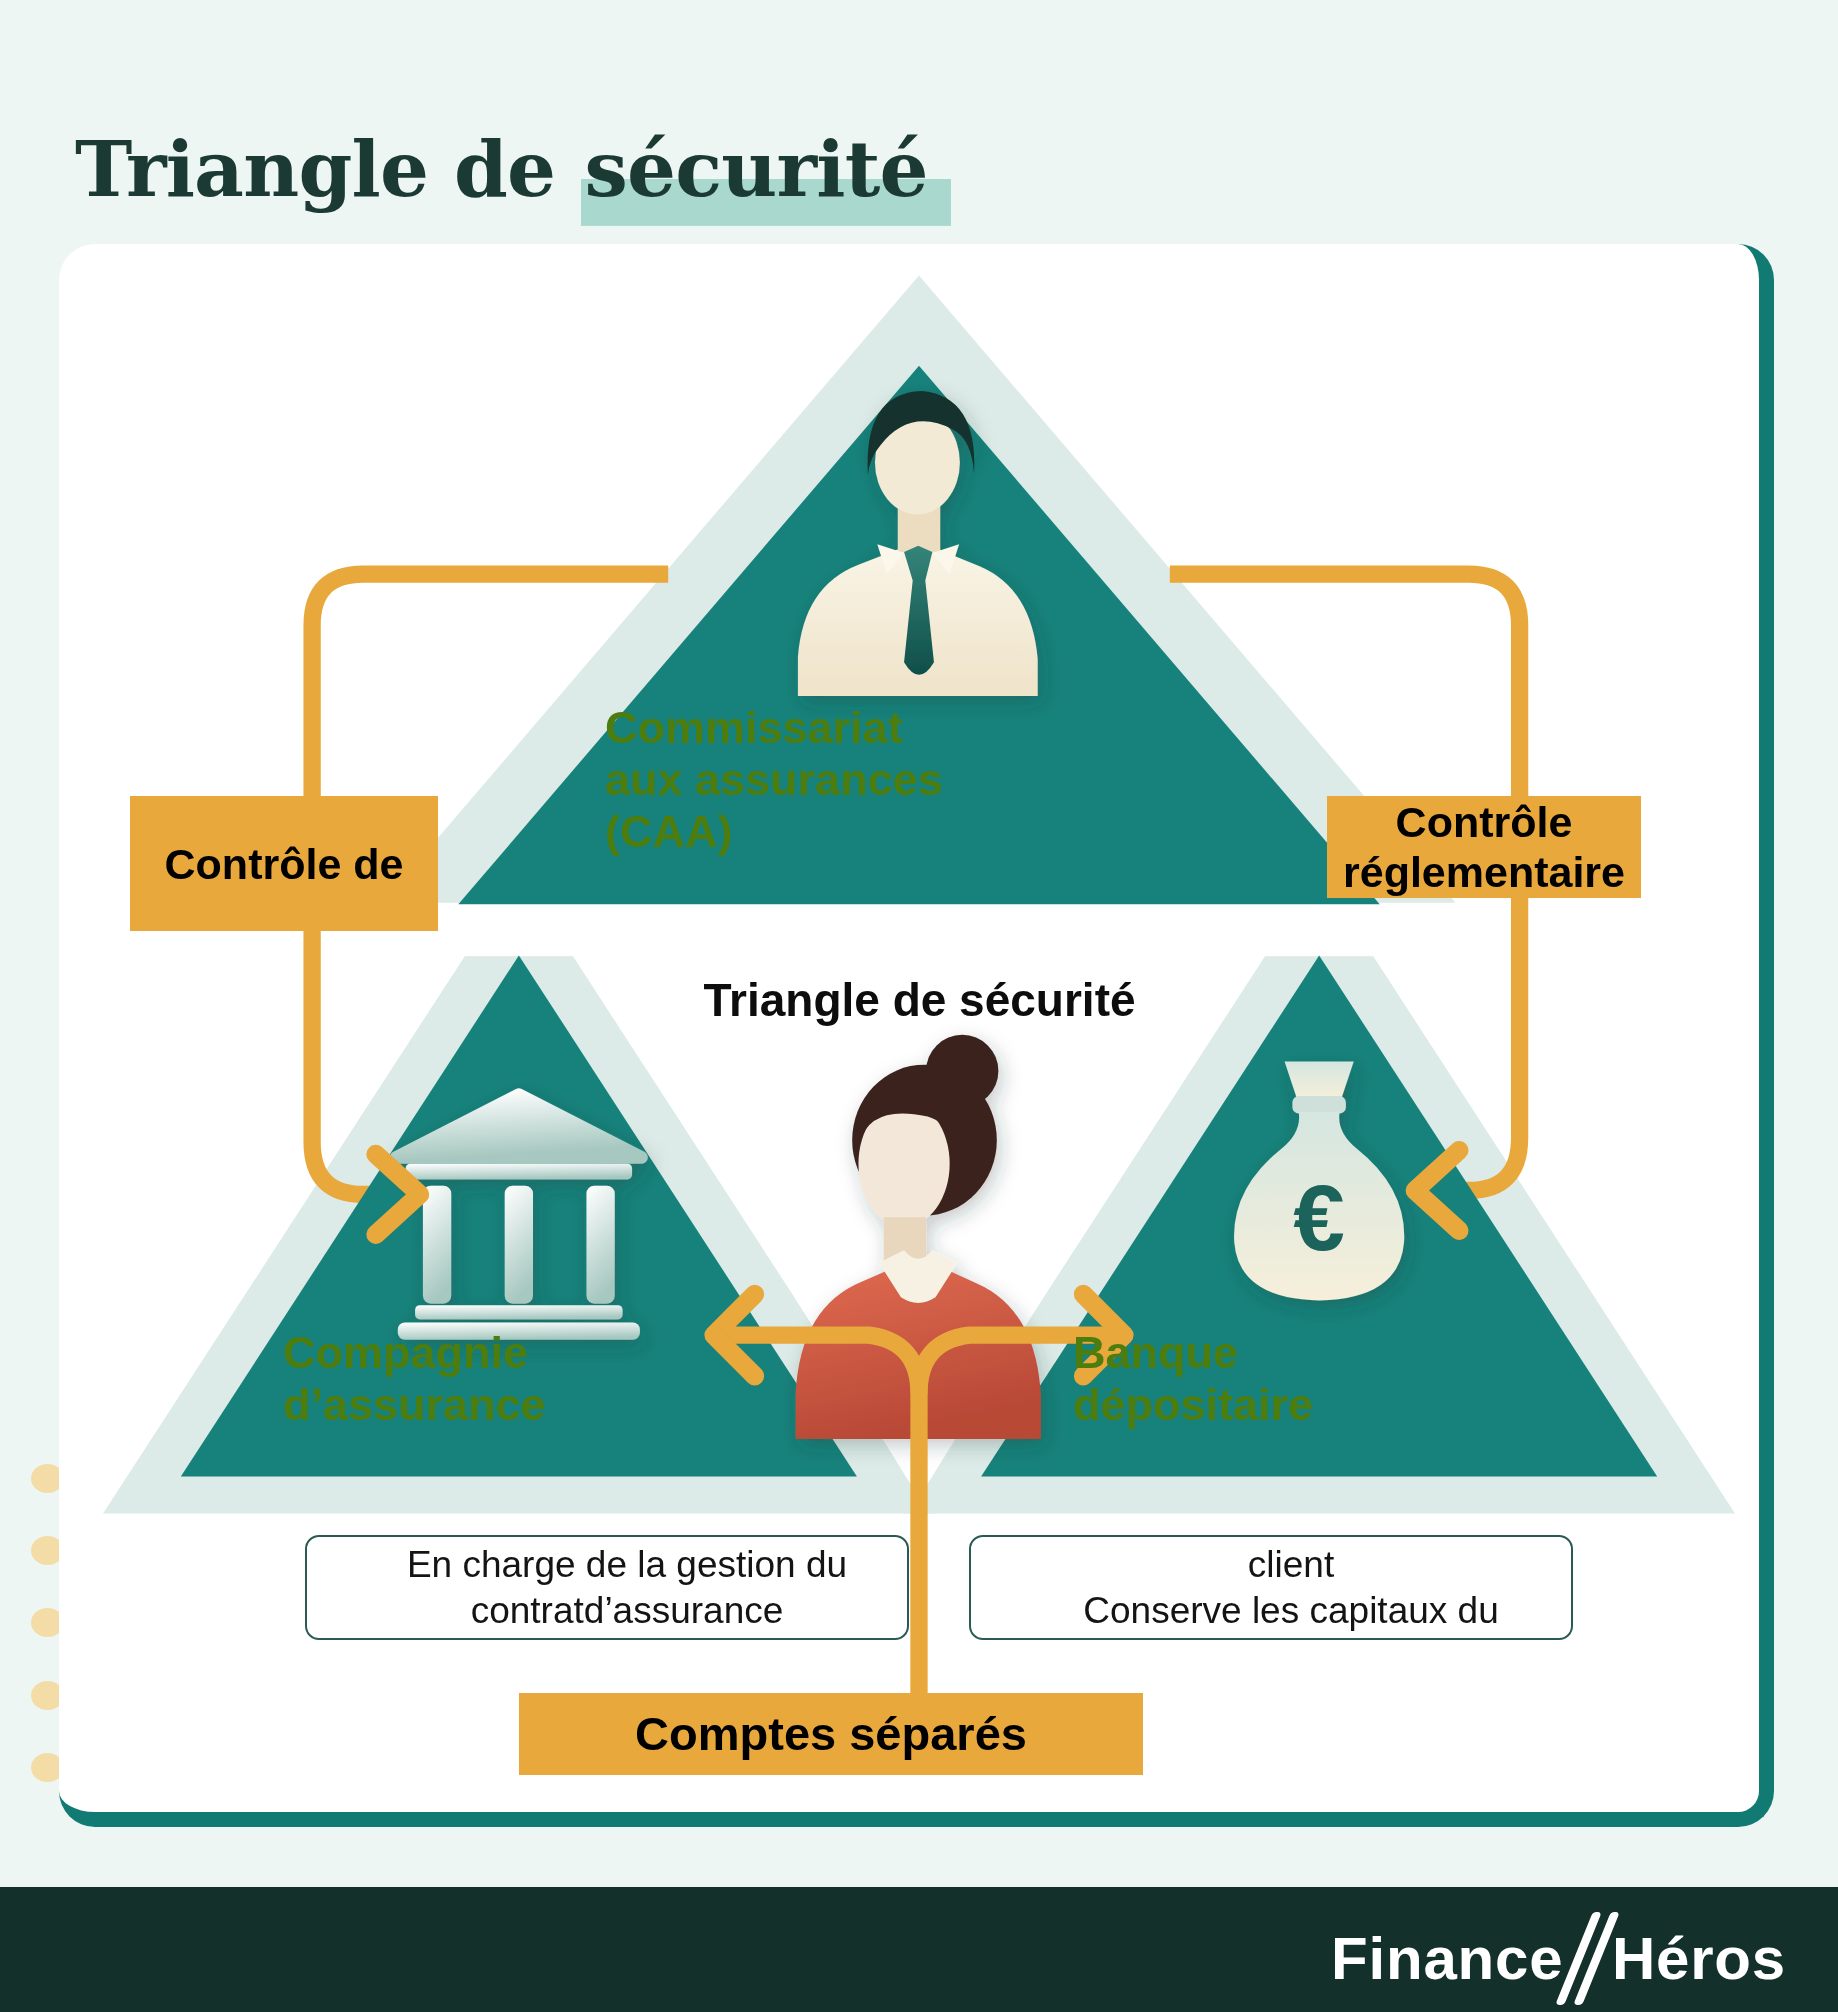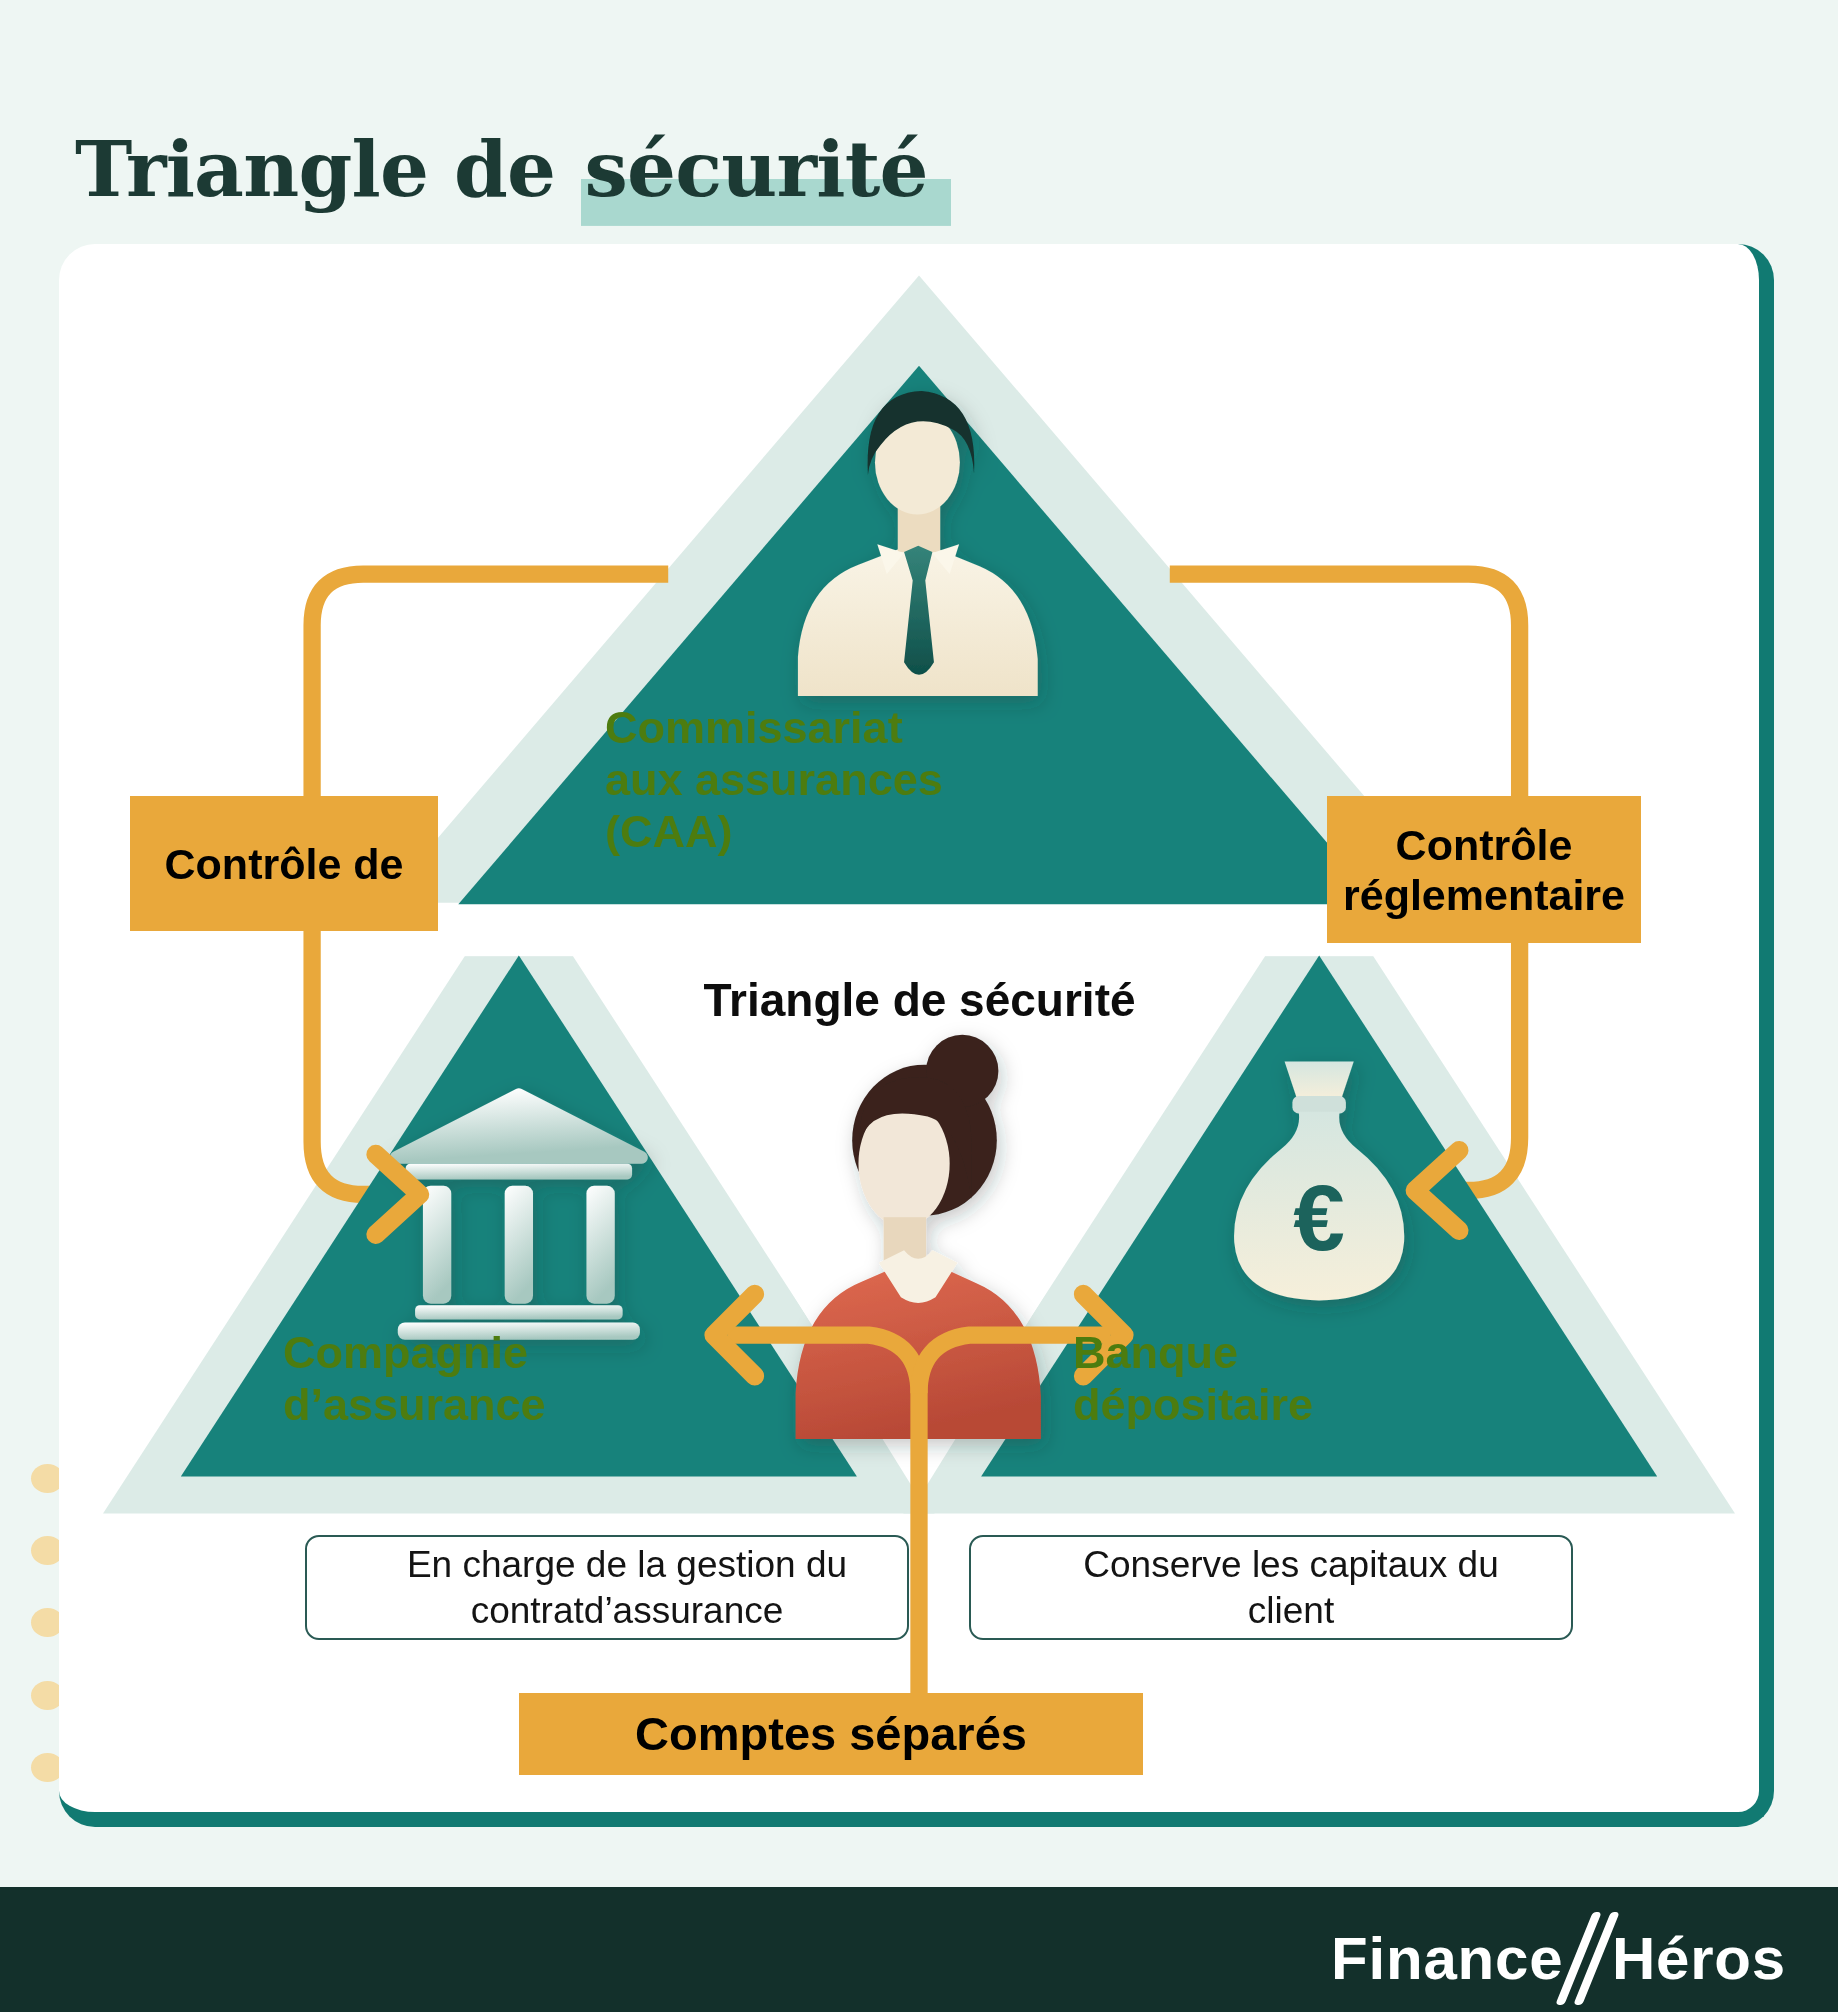--- a/index.html
+++ b/index.html
@@ -34,21 +34,21 @@
   .center-label{
     position:absolute;z-index:3;left:605px;top:973px;width:629px;text-align:center;
     color:#0d0d0d;font-weight:bold;font-size:46px;
   }
   .tag{
     position:absolute;z-index:4;background:#e9a83b;color:#000000;font-weight:bold;
     text-align:center;display:flex;flex-direction:column;justify-content:center;
   }
   .tag span{display:block;}
   .tag.left-tag{left:130px;top:796px;width:308px;height:135px;font-size:43px;line-height:50px;}
-  .tag.right-tag{left:1327px;top:796px;width:314px;height:147px;font-size:43px;line-height:50px;}
+  .tag.right-tag{left:1327px;top:796px;width:314px;height:102px;font-size:43px;line-height:50px;}
   .tag.bottom-tag{left:519px;top:1693px;width:624px;height:82px;font-size:47px;line-height:82px;display:block;}
   .note{
     position:absolute;z-index:4;background:#ffffff;border:2.4px solid #2a5a54;border-radius:14px;
     color:#141414;font-size:37px;line-height:46px;text-align:center;
     display:flex;flex-direction:column;justify-content:center;padding-left:40px;
   }
   .note span{display:block;}
   .note.left-note{left:305px;top:1535px;width:560px;height:101px;}
   .note.right-note{left:969px;top:1535px;width:560px;height:101px;}
   
@@ -192,22 +192,22 @@
   <span>Contrôle</span>
   <span>réglementaire</span>
 </div>
 <div class="tag bottom-tag">Comptes séparés</div>
 
 <div class="note left-note">
   <span>En charge de la gestion du</span>
   <span>contratd’assurance</span>
 </div>
 <div class="note right-note">
+  <span>client</span>
   <span>Conserve les capitaux du</span>
-  <span>client</span>
 </div>
 
 <div>
   <div class="dot" style="left:31px;top:1464px;"></div>
   <div class="dot" style="left:31px;top:1536px;"></div>
   <div class="dot" style="left:31px;top:1608px;"></div>
   <div class="dot" style="left:31px;top:1681px;"></div>
   <div class="dot" style="left:31px;top:1753px;"></div>
   <div class="dot" style="left:129px;top:1753px;"></div>
   <div class="dot" style="left:227px;top:1753px;"></div>

